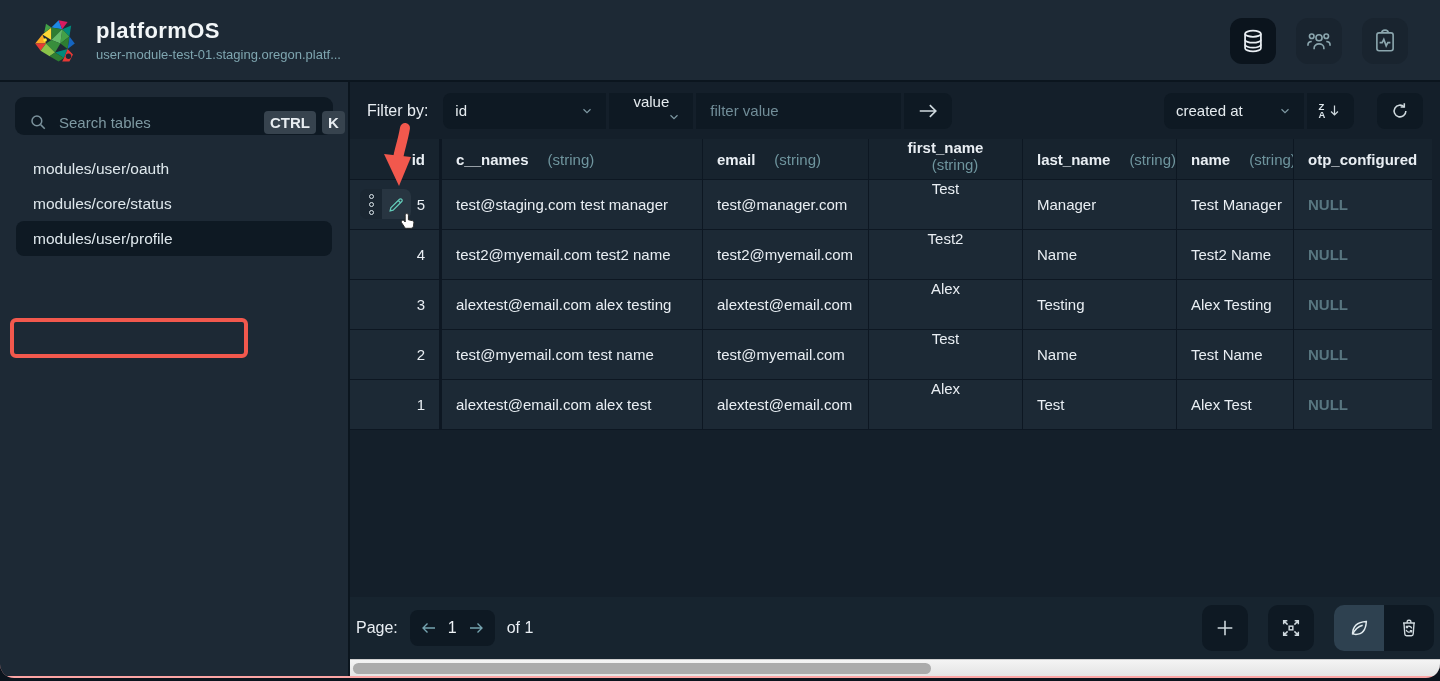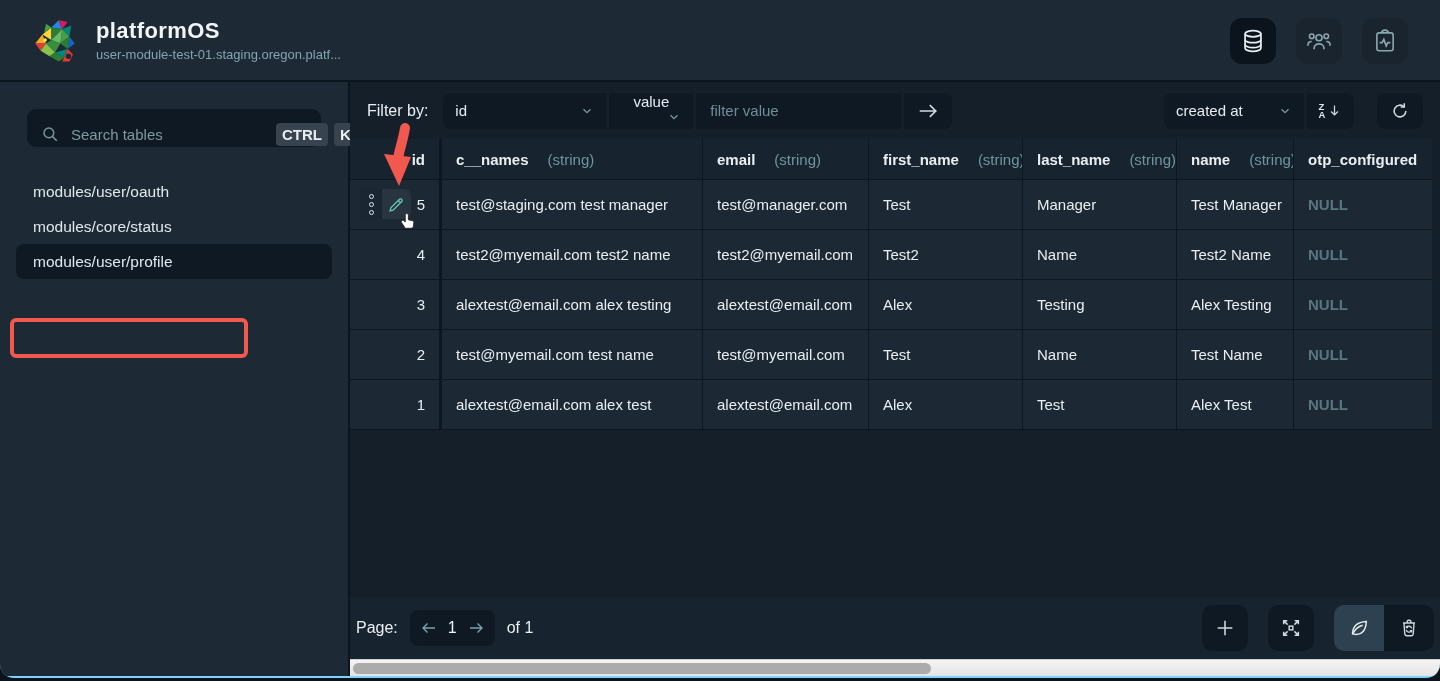--- a/index.html
+++ b/index.html
@@ -1,41 +1,41 @@
 <!DOCTYPE html>
 <html><head>
 <meta charset="utf-8">
 <style>
   * { margin:0; padding:0; box-sizing:border-box; }
   html,body { background:#0b141d; }
   body { font-family:"Liberation Sans", sans-serif; width:1440px; height:681px; position:relative; overflow:hidden; }
 
   .window { position:absolute; left:0; top:0; width:1440px; height:678px;
-            background:#7dd3fc; border-radius:0 0 14px 14px; overflow:hidden; }
+            background:#fca5a5; border-radius:0 0 14px 14px; overflow:hidden; }
 
   
   .header { height:82px; background:#1d2935; border-bottom:2px solid #0b151e;
             display:flex; align-items:center; position:relative; }
   .logo { width:54px; height:54px; margin-left:28px; }
   .title-block { margin-left:14px; }
   .app-title { color:#f2f6f8; font-size:22px; font-weight:bold; letter-spacing:.4px; }
   .app-subtitle { color:#7fa6b0; font-size:13px; margin-top:3px; }
   .header-actions { position:absolute; right:32px; top:18px; display:flex; gap:20px; }
   .hbtn { width:46px; height:46px; border-radius:12px; background:#19242f;
           display:flex; align-items:center; justify-content:center; color:#8ba6ae; cursor:pointer; }
   .hbtn.active { background:#0b141d; color:#e9eef3; }
   .hbtn svg { width:26px; height:26px; }
 
   
   .content { display:flex; height:594px; }
 
   
   .sidebar { width:350px; background:#1d2935; border-right:2px solid #0b151e;
              position:relative; flex-shrink:0; }
-  .search-box { margin:27px; height:38px; background:#0e1923; border-radius:9px;
+  .search-box { margin:15px; height:38px; background:#0e1923; border-radius:9px;
                 display:flex; align-items:center; padding:12px 10px 0 14px; }
   .search-box svg { width:18px; height:18px; color:#7b929c; flex-shrink:0; }
   .search-input { flex:1; background:transparent; border:none; outline:none;
                   color:#dfe8ed; font-size:15px; margin-left:12px; font-family:inherit; }
   .search-input::placeholder { color:#7e99a2; }
   .key { background:#37434e; color:#e8edf1; font-size:15px; font-weight:bold;
          border-radius:4px; padding:3px 6px; margin-left:6px; }
   .table-list { margin-top:16px; }
   .table-item { height:35px; display:flex; align-items:center; padding-left:33px;
                 color:#dfe8ed; font-size:15.5px; cursor:pointer; }
@@ -76,21 +76,21 @@
           padding:0 14px; border-right:1px solid #0d1722; overflow:hidden; white-space:nowrap; }
   .thead { background:#17232e; }
   .thead .cell { height:40px; font-weight:bold; }
   .thead .ctype { font-weight:normal; color:#6f959e; margin-left:19px; }
   .tbody .trow { background:#1c2935; border-bottom:1px solid #0d1722; }
   .tbody .trow:first-child { border-top:1px solid #0d1722; }
   .tbody .cell { height:49px; }
   .c-id   { width:92px;  justify-content:flex-end; border-right:3px solid #0d1722; position:relative; }
   .c-cn   { width:261px; }
   .c-em   { width:166px; }
-  .c-fn   { width:154px; }
+  .c-fn   { width:154px;flex-direction:column; }
   .c-ln   { width:154px; }
   .c-nm   { width:117px; }
   .c-otp  { width:137px; border-right:none; color:#587680;font-weight:bold; }
   .thead .c-otp { color:#e9eef3; }
   .row-actions { position:absolute; left:10px; top:9px; height:30px; display:flex;
                  border-radius:7px; overflow:hidden; }
   .kebab-btn { width:22px; background:#1a2631; display:flex; flex-direction:column;
                align-items:center; justify-content:center; gap:3px; cursor:pointer; }
   .kebab-btn i { width:5px; height:5px; border:1.4px solid #dfe8ed; border-radius:50%; display:block; }
   .edit-btn { width:29px; background:#283541; display:flex; align-items:center;

